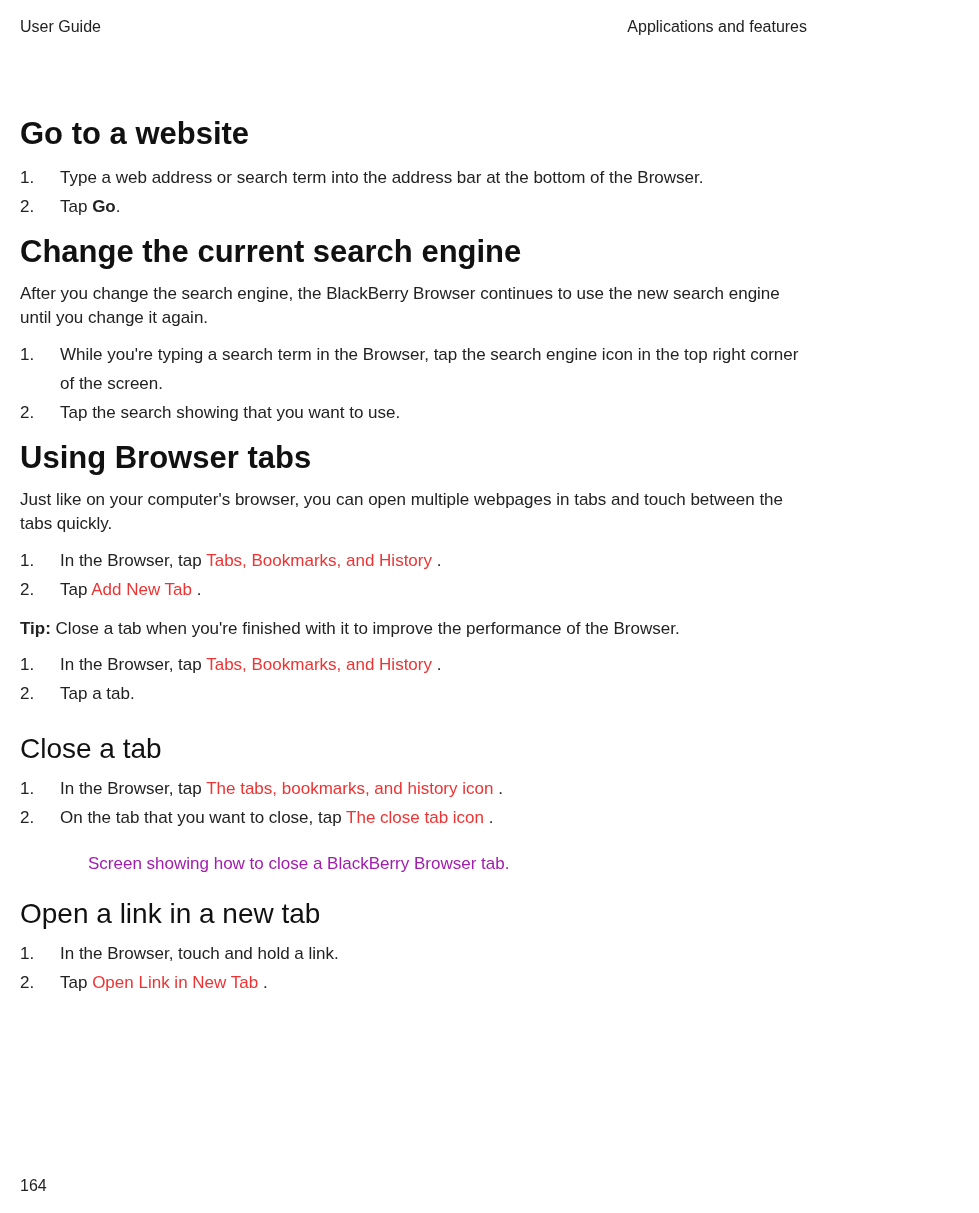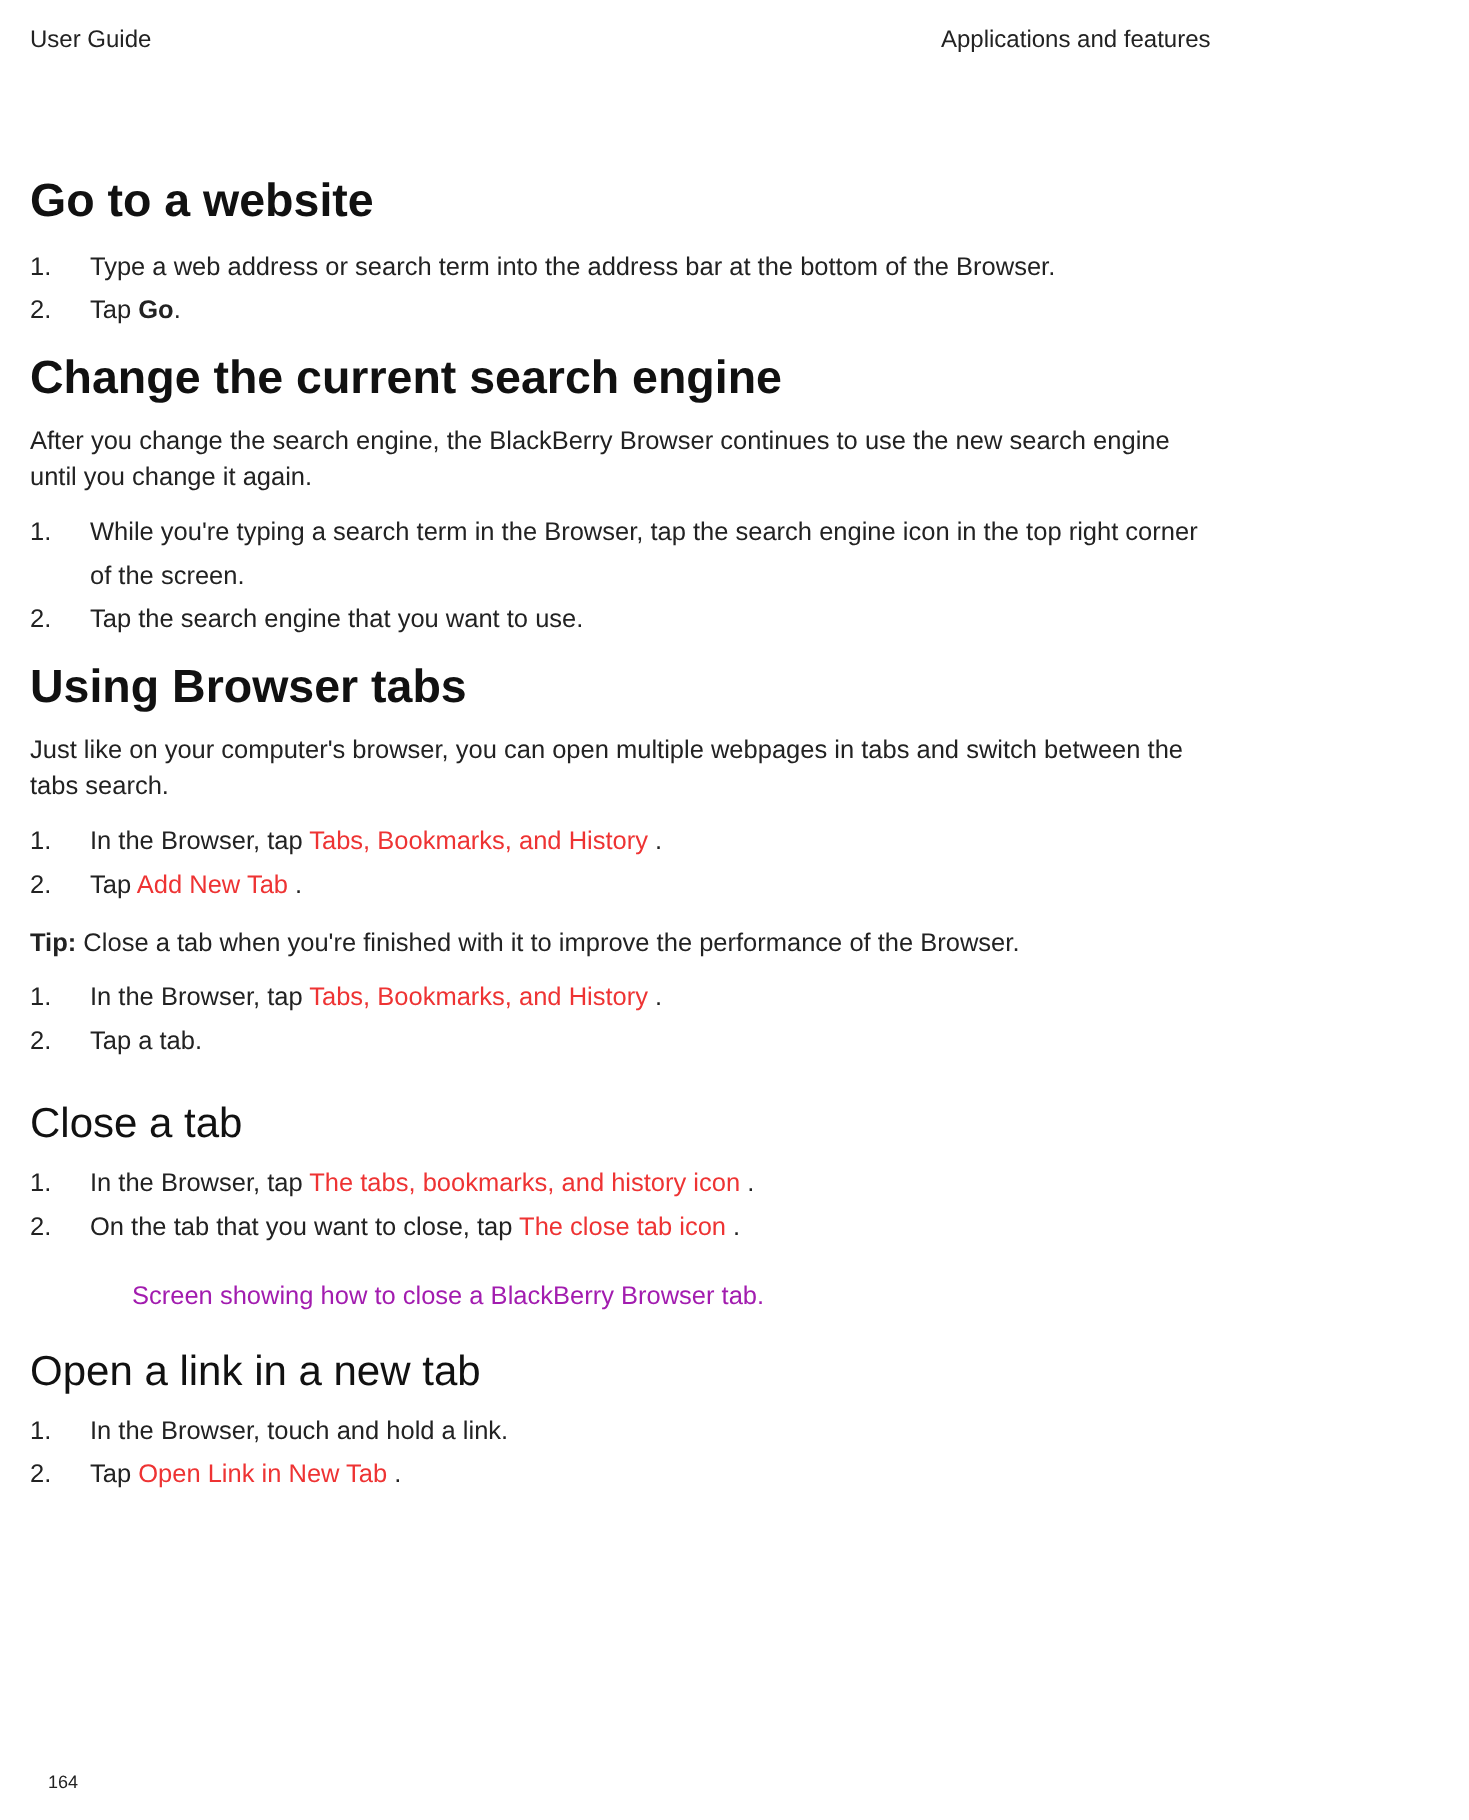--- a/index.html
+++ b/index.html
@@ -9,21 +9,21 @@
   h1.h-big { font-size: 31px; font-weight: 700; margin-top: 12px; margin-bottom: 12px; color: #111; }
   h2.h-mid { font-size: 28px; font-weight: 400; margin-top: 24px; margin-bottom: 10px; color: #111; }
   p.body { font-size: 17px; line-height: 1.45; margin-bottom: 10px; color: #222; }
   ol.steps { list-style: none; padding-left: 0; margin-bottom: 12px; }
   ol.steps li { font-size: 17px; line-height: 1.7; display: flex; color: #222; }
   ol.steps li .num { width: 40px; flex: 0 0 40px; }
   ol.steps li .text { flex: 1; }
   ol.steps li .text .bold { font-weight: 700; }
   .red { color: #e33; }
   .figref { margin-left: 68px; margin-top: 21px; margin-bottom: 10px; font-size: 17px; color: #a21caf; }
-  .pagenum { position: absolute; bottom: 18px; left: 32px; font-size: 12px; color: #222; }
+  .pagenum { position: absolute; bottom: 18px; left: 20px; font-size: 16px; color: #222; }
 </style>
 </head>
 <body>
 
 <div class="page">
 
   <div class="header">
     <span>User Guide</span>
     <span>Applications and features</span>
   </div>
@@ -44,26 +44,26 @@
 
   <h1 class="h-big">Change the current search engine</h1>
   <p class="body">After you change the search engine, the BlackBerry Browser continues to use the new search engine until you change it again.</p>
   <ol class="steps">
     <li>
       <span class="num">1.</span>
       <span class="text">While you're typing a search term in the Browser, tap the search engine icon in the top right corner of the screen.</span>
     </li>
     <li>
       <span class="num">2.</span>
-      <span class="text">Tap the search engine that you want to use.</span>
+      <span class="text">Tap the search showing that you want to use.</span>
     </li>
   </ol>
 
   <h1 class="h-big">Using Browser tabs</h1>
-  <p class="body">Just like on your computer's browser, you can open multiple webpages in tabs and switch between the tabs search.</p>
+  <p class="body">Just like on your computer's browser, you can open multiple webpages in tabs and touch between the tabs quickly.</p>
 
   <ol class="steps">
     <li>
       <span class="num">1.</span>
       <span class="text">
         <span>In the Browser, tap  </span><span class="red">Tabs, Bookmarks, and History</span><span> .</span>
       </span>
     </li>
     <li>
       <span class="num">2.</span>

